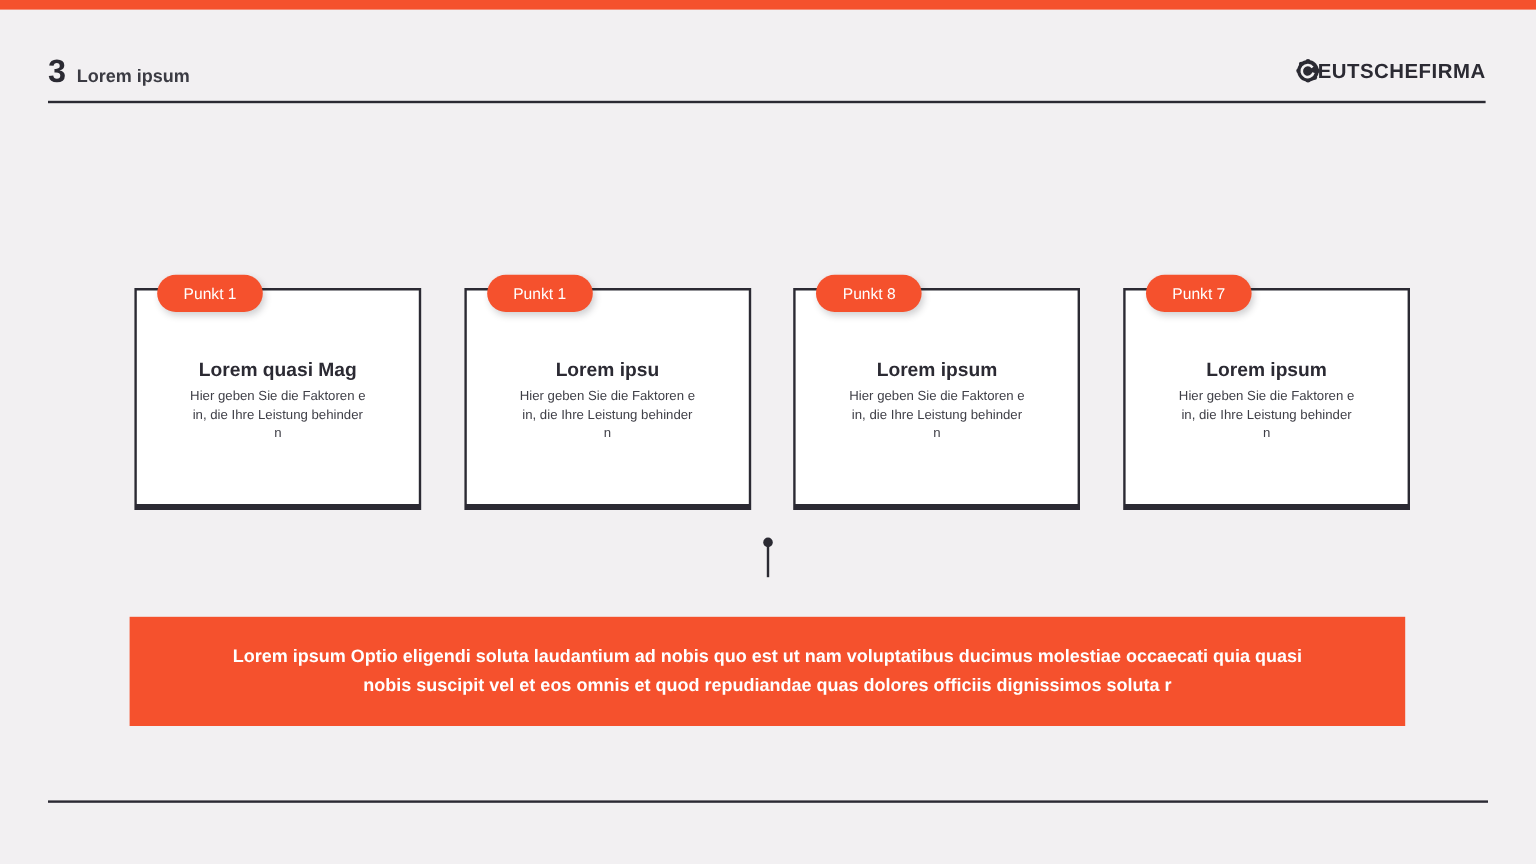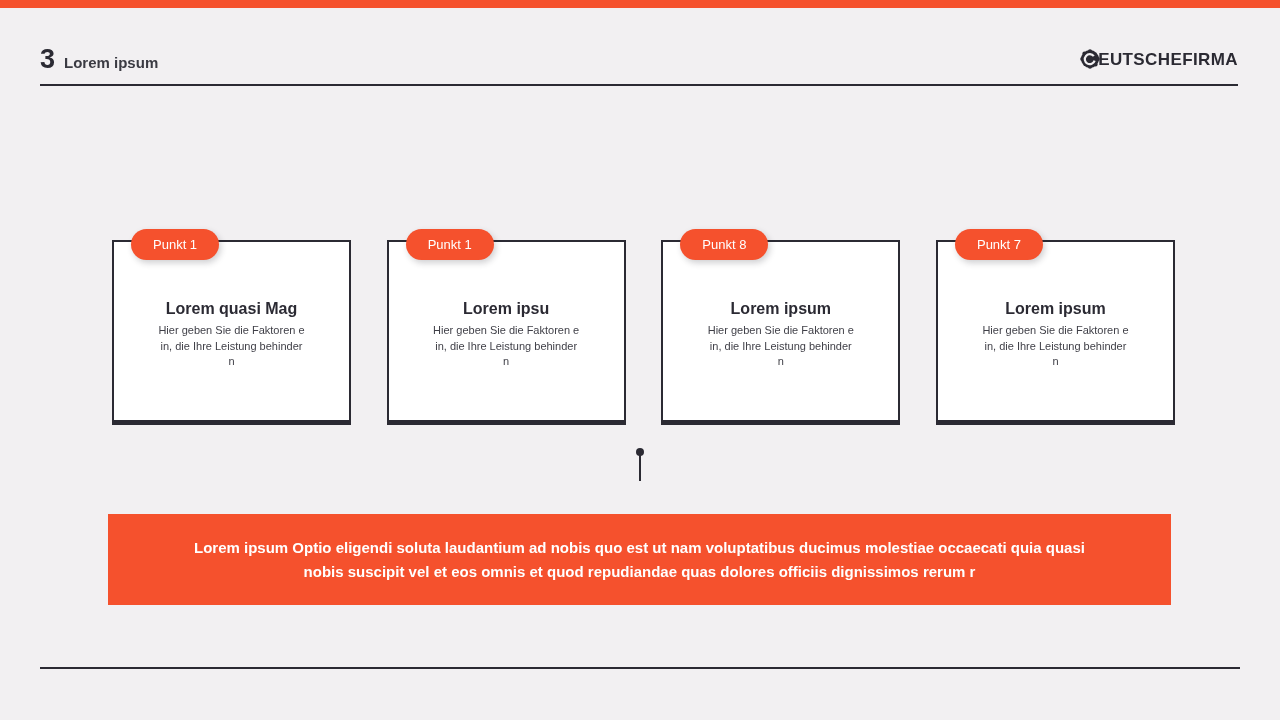--- a/index.html
+++ b/index.html
@@ -176,18 +176,18 @@
       </div>
     </div>
 
   </div>
 
   <div class="connector-dot"></div>
   <div class="connector-line"></div>
 
   <div class="banner">
     <div>Lorem ipsum Optio eligendi soluta laudantium ad nobis quo est ut nam voluptatibus ducimus molestiae occaecati quia quasi</div>
-    <div>nobis suscipit vel et eos omnis et quod repudiandae quas dolores officiis dignissimos rerum r</div>
+    <div>nobis suscipit vel et eos omnis et quod repudiandae quas dolores officiis dignissimos soluta r</div>
   </div>
 
   <div class="footer-rule"></div>
 
 </div>
 
 </body></html>

